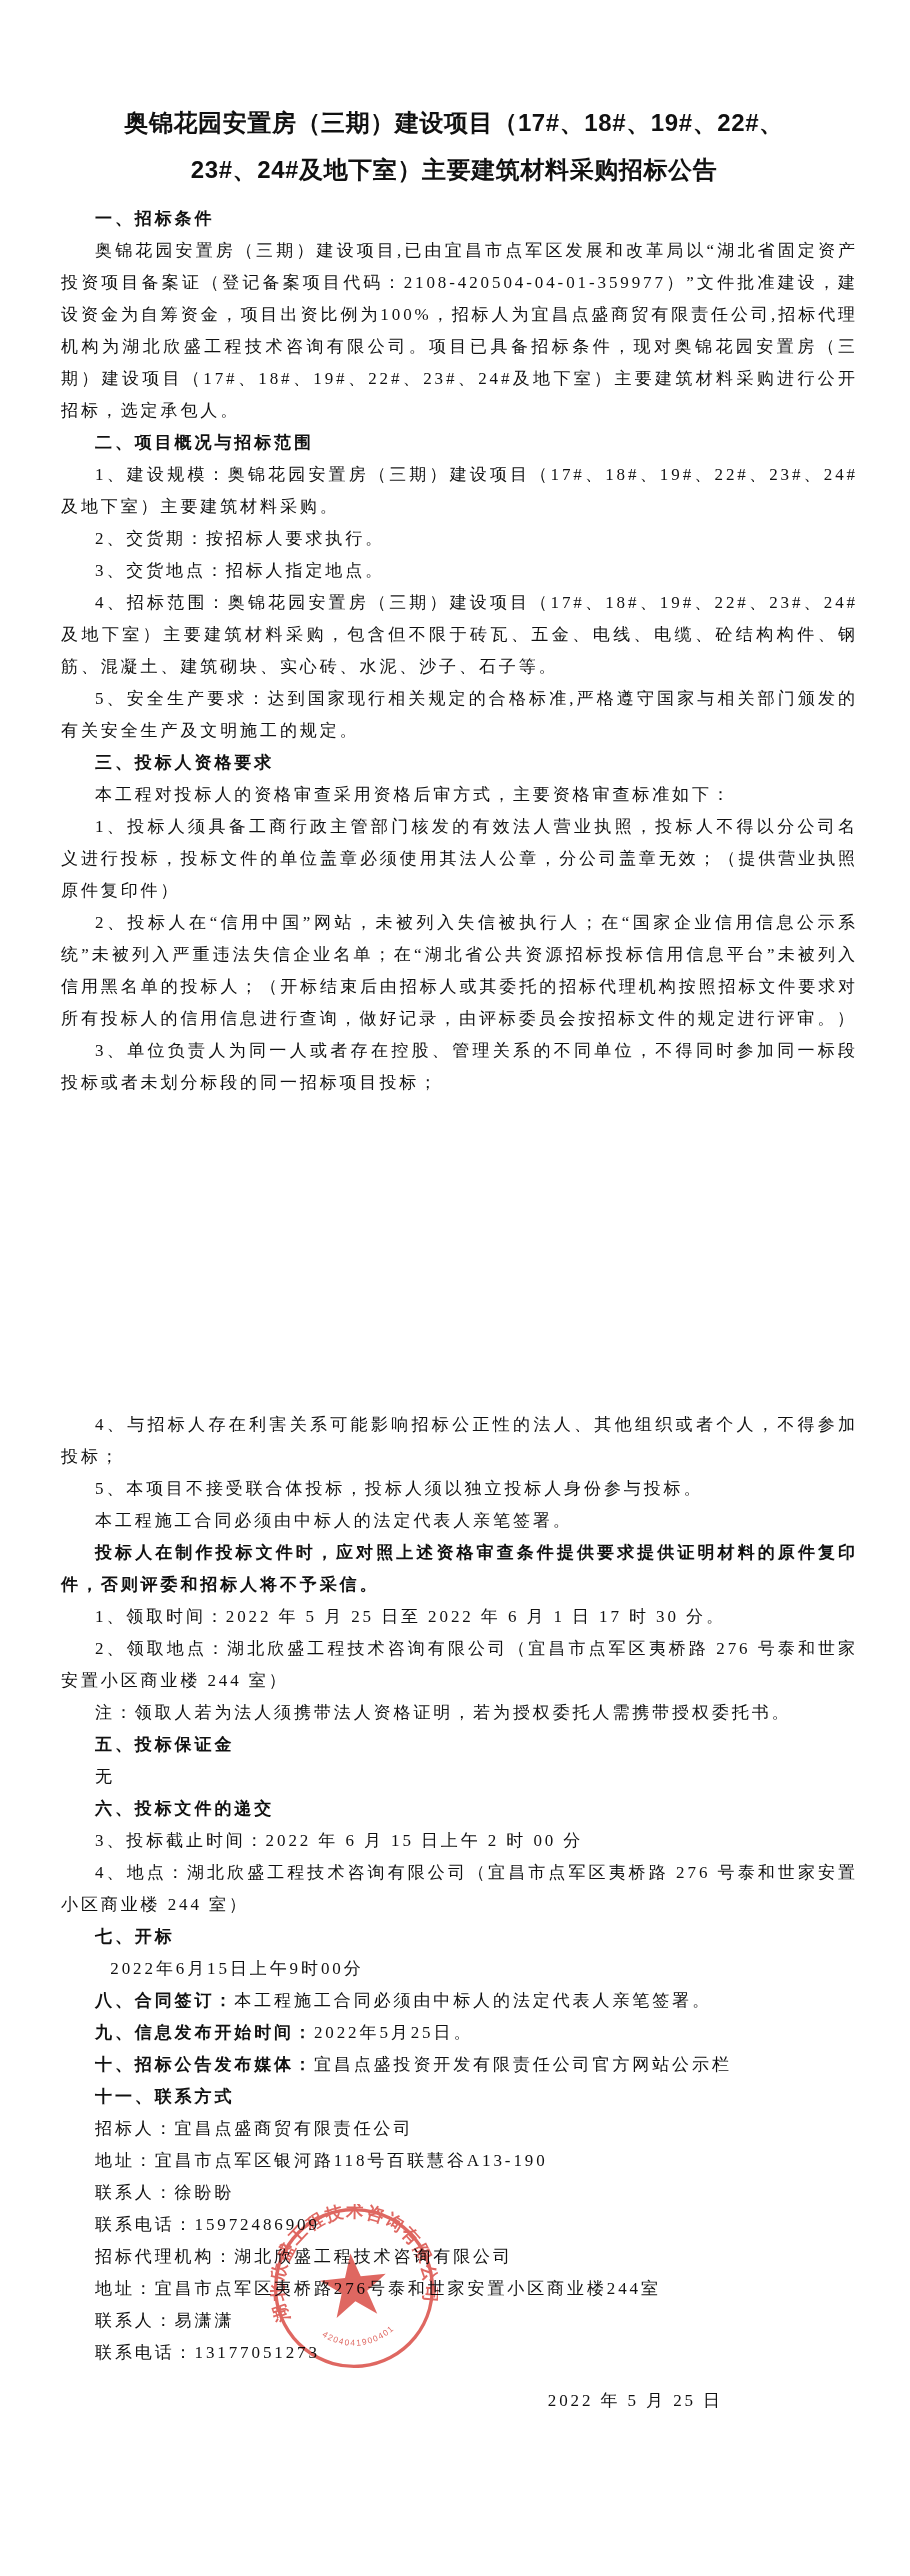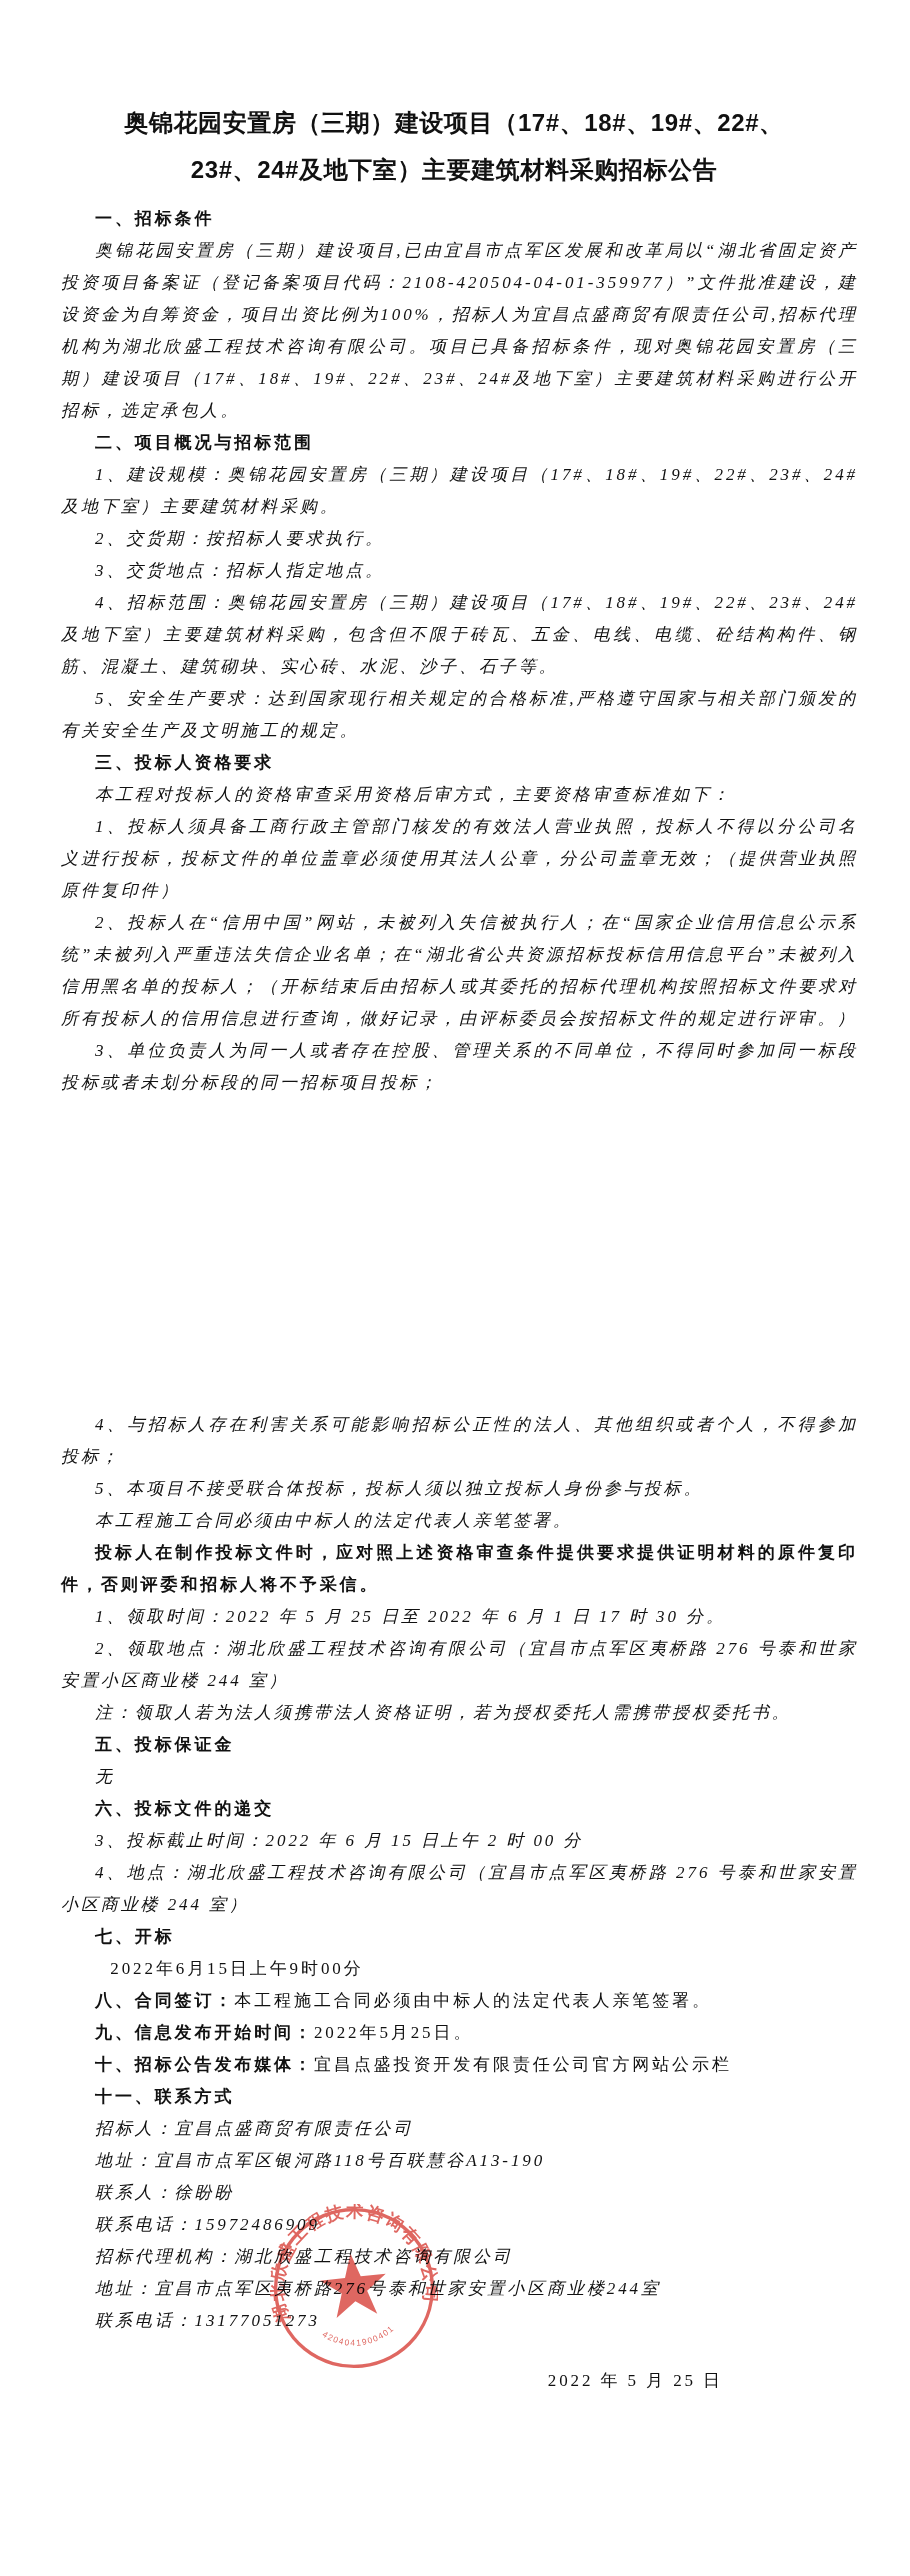--- a/index.html
+++ b/index.html
@@ -32,31 +32,31 @@
     letter-spacing:2.9px;
     text-align:justify;
     margin-left:11px;
   }
   .doc-body p{margin:0;}
   .heading{
     font-family:"Liberation Sans","DejaVu Sans",sans-serif;
     font-weight:bold;
     text-indent:2em;
   }
-  .body{text-indent:2em;font-style:italic;}
+  .body{text-indent:2em;}
   .body-bold{text-indent:2em;font-weight:bold;}
   .body-deep{text-indent:2.9em;}
   .label-line{text-indent:2em;}
   .label-line b{
     font-family:"Liberation Sans","DejaVu Sans",sans-serif;
     font-weight:bold;
   }
   .pagebreak{height:310px;}
   .footer-date{
-    margin-top:32px;
+    margin-top:20px;
     font-size:17px;
     letter-spacing:2.9px;
     text-align:right;
     padding-right:135px;
   }
   .seal{
     position:absolute;
     left:270px;
     top:2204px;
     width:168px;
@@ -109,20 +109,21 @@
         <p class="label-line"><b>八、合同签订：</b>本工程施工合同必须由中标人的法定代表人亲笔签署。</p>
         <p class="label-line"><b>九、信息发布开始时间：</b>2022年5月25日。</p>
         <p class="label-line"><b>十、招标公告发布媒体：</b>宜昌点盛投资开发有限责任公司官方网站公示栏</p>
         <p class="heading">十一、联系方式</p>
         <p class="body">招标人：宜昌点盛商贸有限责任公司</p>
         <p class="body">地址：宜昌市点军区银河路118号百联慧谷A13-190</p>
         <p class="body">联系人：徐盼盼</p>
         <p class="body">联系电话：15972486909</p>
         <p class="body">招标代理机构：湖北欣盛工程技术咨询有限公司</p>
         <p class="body">地址：宜昌市点军区夷桥路276号泰和世家安置小区商业楼244室</p>
+        <p class="body">联系人：易潇潇</p>
         <p class="body">联系电话：13177051273</p>
       </div>
 
     <div class="footer-date">2022 年 5 月 25 日</div>
   </div>
 
   <svg class="seal" viewBox="0 0 300 300" xmlns="http://www.w3.org/2000/svg">
     <g transform="rotate(-6 150 150)">
       <circle cx="150" cy="150" r="140" fill="none" stroke="#d8453e" stroke-width="6"></circle>
       <polygon fill="#d8453e" points="150,88 164.1,130.6 209,130.8 172.8,157.4 186.5,200.2 150,174 113.5,200.2 127.2,157.4 91,130.8 135.9,130.6"></polygon>

